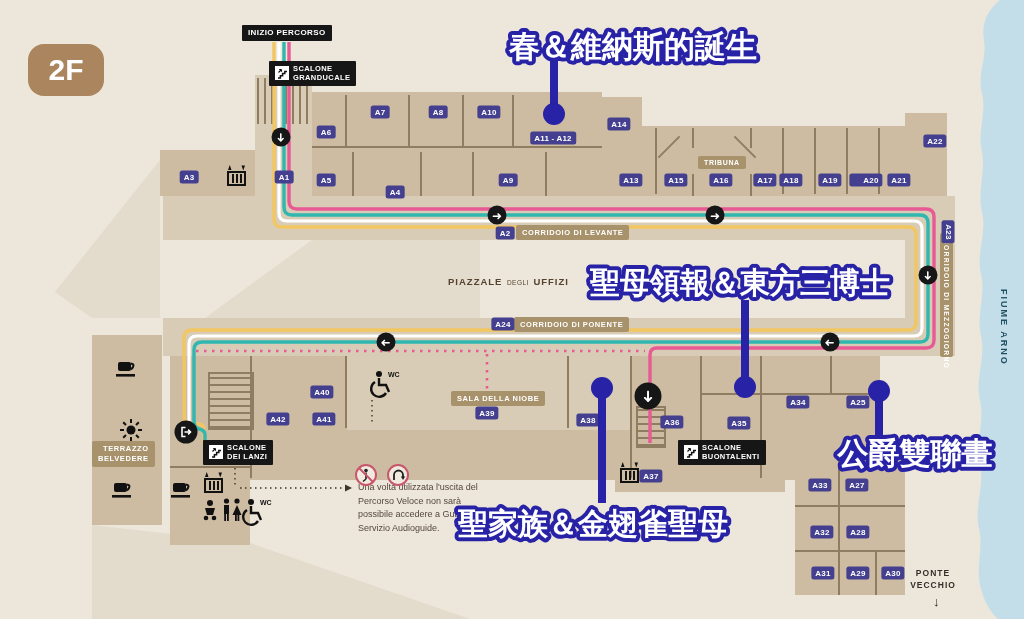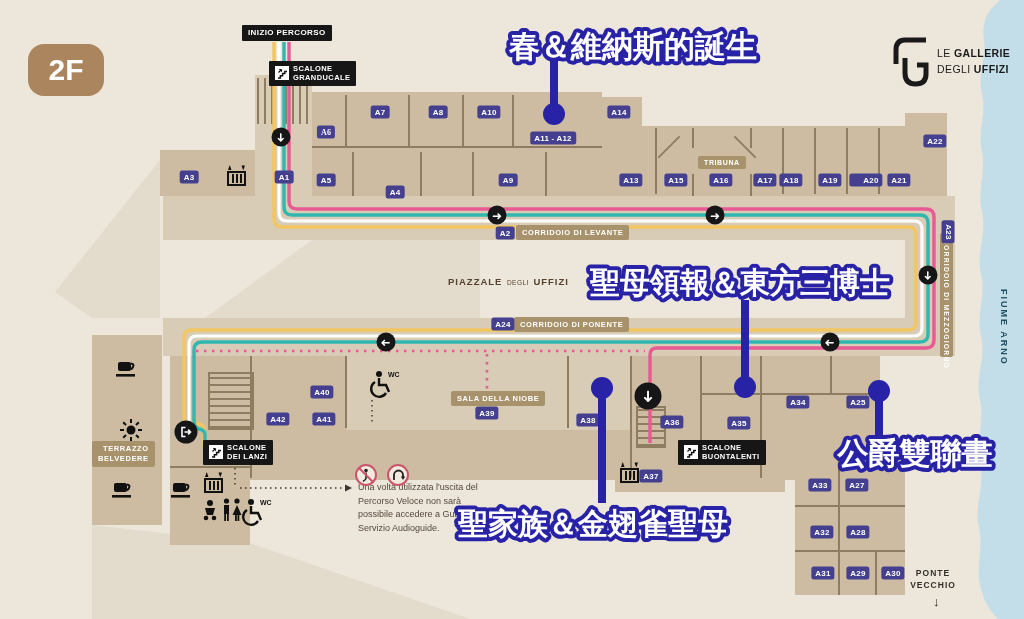--- a/index.html
+++ b/index.html
@@ -314,28 +314,28 @@
       <polygon points="16,7 11.5,17 20.5,17" fill="#111"></polygon>
       <rect x="14" y="17" width="1.8" height="6" fill="#111"></rect>
       <rect x="16.5" y="17" width="1.8" height="6" fill="#111"></rect>
   </svg>
 
   <div id="rooms" class="layer">
       <div class="room-badge" style="left: 284px; top: 177px;">A1</div>
       <div class="room-badge" style="left: 189px; top: 177px;">A3</div>
       <div class="room-badge" style="left: 395px; top: 180px; margin-top: 12px;">A4</div>
       <div class="room-badge" style="left: 326px; top: 180px;">A5</div>
-      <div class="room-badge" style="left: 326px; top: 132px; font-family: Liberation Serif, serif;">A6</div>
+      <div class="room-badge" style="left: 326px; top: 132px;">A6</div>
       <div class="room-badge" style="left: 380px; top: 112px;">A7</div>
       <div class="room-badge" style="left: 438px; top: 112px;">A8</div>
       <div class="room-badge" style="left: 508px; top: 180px;">A9</div>
       <div class="room-badge" style="left: 489px; top: 112px;">A10</div>
       <div class="room-badge" style="left: 553px; top: 138px;">A11 - A12</div>
       <div class="room-badge" style="left: 631px; top: 180px;">A13</div>
-      <div class="room-badge" style="left: 619px; top: 112px;">A14</div>
+      <div class="room-badge" style="left: 619px; top: 124px;">A14</div>
       <div class="room-badge" style="left: 676px; top: 180px;">A15</div>
       <div class="room-badge" style="left: 721px; top: 180px;">A16</div>
       <div class="room-badge" style="left: 765px; top: 180px;">A17</div>
       <div class="room-badge" style="left: 791px; top: 180px; text-align: right;">A18</div>
       <div class="room-badge" style="left: 830px; top: 180px;">A19</div>
       <div class="room-badge" style="left: 866px; top: 180px; padding-left: 14px;">A20</div>
       <div class="room-badge" style="left: 899px; top: 180px;">A21</div>
       <div class="room-badge" style="left: 935px; top: 141px;">A22</div>
       <div class="room-badge" style="left: 505px; top: 233px;">A2</div>
       <div class="room-badge vert" style="left: 948px; top: 232px;">A23</div>
@@ -377,29 +377,19 @@
       <line x1="879" y1="396" x2="879" y2="438" style="stroke:var(--pin-blue)" stroke-width="8"></line>
     </g>
     <text x="633" y="57" text-anchor="middle" font-size="31" font-weight="bold" fill="#fff" style="stroke:var(--pin-blue)" stroke-width="8" paint-order="stroke" stroke-linejoin="round" font-family="DejaVu Sans,sans-serif">春＆維納斯的誕生</text>
     <text x="740" y="293" text-anchor="middle" font-size="30" font-weight="bold" fill="#fff" style="stroke:var(--pin-blue)" stroke-width="8" paint-order="stroke" stroke-linejoin="round" font-family="DejaVu Sans,sans-serif">聖母領報＆東方三博士</text>
     <text x="593" y="534" text-anchor="middle" font-size="30" font-weight="bold" fill="#fff" style="stroke:var(--pin-blue)" stroke-width="8" paint-order="stroke" stroke-linejoin="round" font-family="DejaVu Sans,sans-serif">聖家族＆金翅雀聖母</text>
     <text x="915" y="464" text-anchor="middle" font-size="31" font-weight="bold" fill="#fff" style="stroke:var(--pin-blue)" stroke-width="8" paint-order="stroke" stroke-linejoin="round" font-family="DejaVu Sans,sans-serif">公爵雙聯畫</text>
   </svg>
 
   <div class="floor-badge">2F</div>
 
-  <div class="logo">
-    <svg width="40" height="52" viewBox="0 0 40 52">
-      <path d="M36,4 H15 Q6,4 6,14 V28" stroke="#1a1a1a" stroke-width="5" fill="none"></path>
-      <path d="M15,22 V37 Q15,48 25.5,48 Q36,48 36,38 V29 H27" stroke="#1a1a1a" stroke-width="5" fill="none"></path>
-    </svg>
-    <div class="ltxt">
-      <div><span>LE</span> <b>GALLERIE</b></div>
-      <div><span>DEGLI</span> <b>UFFIZI</b></div>
-    </div>
-  </div>
 
   <div class="river-label">FIUME ARNO</div>
   <div class="bridge-label">PONTE
 VECCHIO</div>
   <div class="bridge-arrow">↓</div>
 
 </div>
 
 </body></html>

